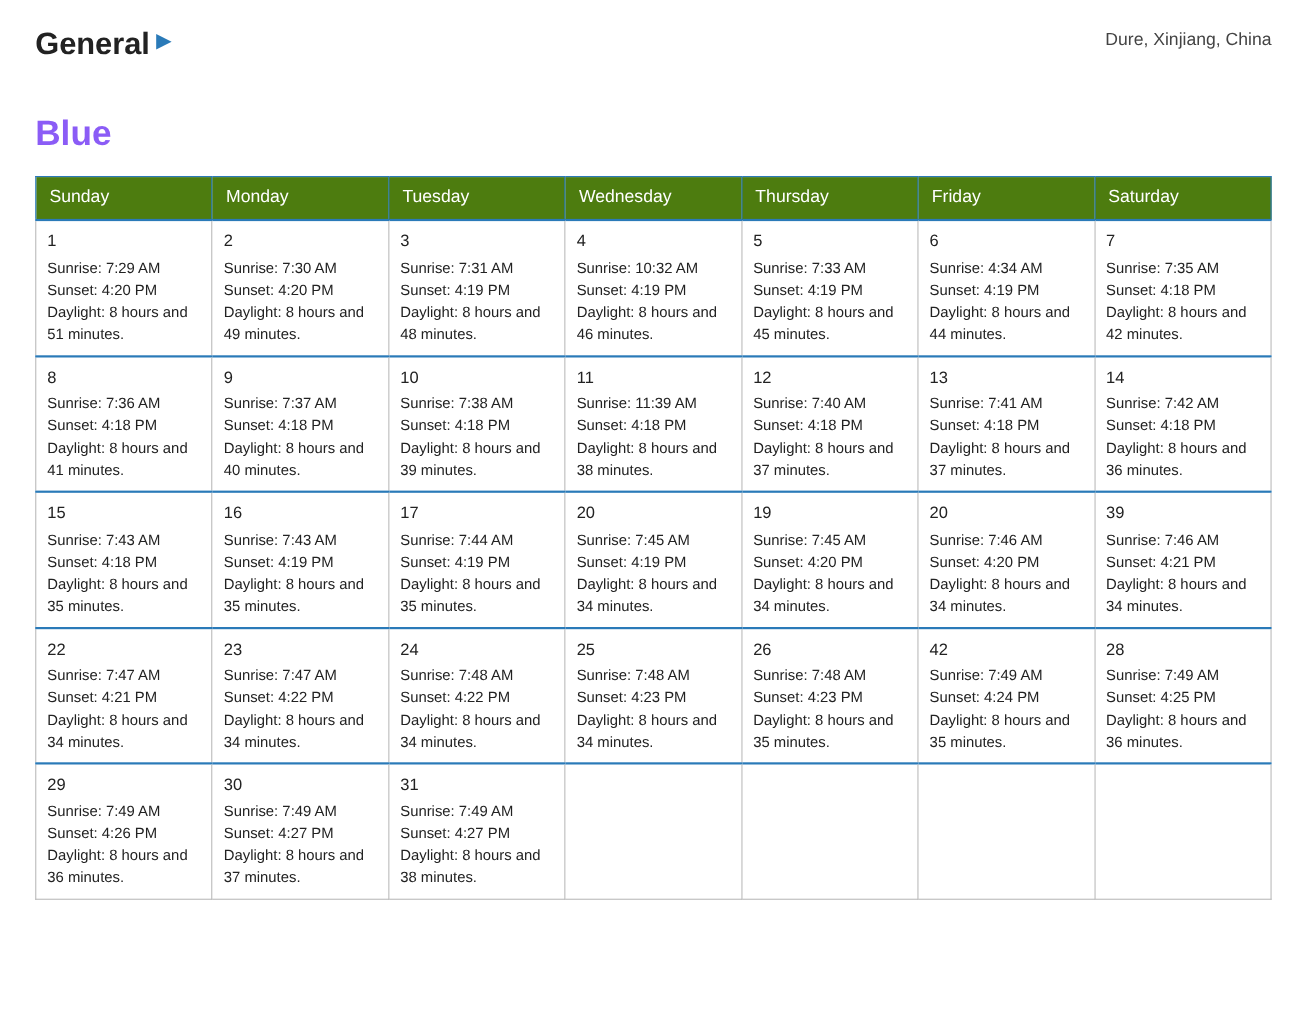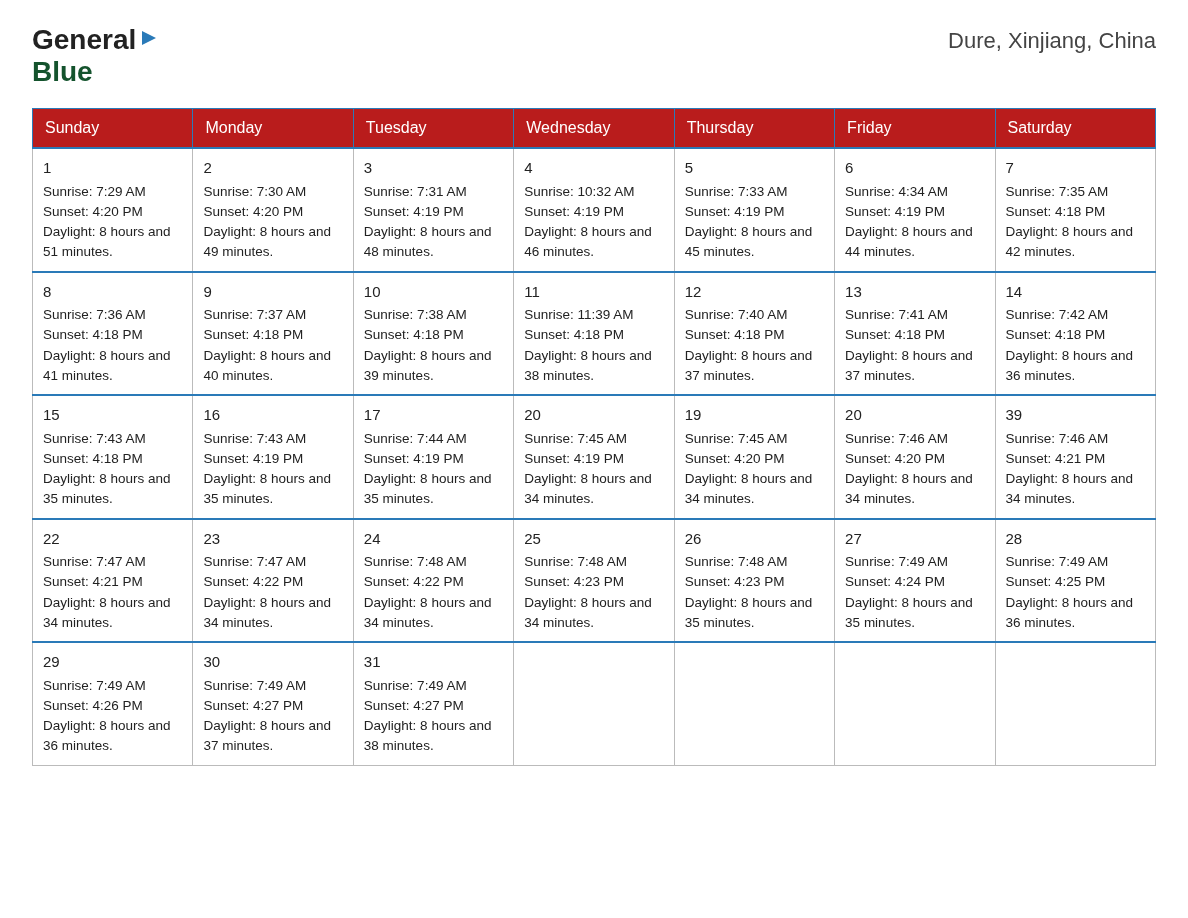--- a/index.html
+++ b/index.html
@@ -13,42 +13,43 @@
     .header {
       display: flex;
       justify-content: space-between;
       align-items: flex-start;
       margin-bottom: 20px;
     }
     .logo {
       display: flex;
       flex-direction: column;
       align-items: flex-start;
+      gap: 47px;
     }
     .title-section {
       text-align: right;
     }
     .month-title {
       font-size: 48px;
       font-weight: normal;
       color: #1a1a1a;
       line-height: 1.1;
     }
     .location {
-      font-size: 22px;
+      font-size: 16px;
       color: #444;
       margin-top: 4px;
     }
     table {
       width: 100%;
       border-collapse: collapse;
       border: 1px solid #999;
     }
     thead th {
-      background-color: #b91c1c;
+      background-color: #4d7c0f;
       color: #fff;
       font-size: 16px;
       font-weight: normal;
       padding: 10px 12px;
       text-align: left;
       border: 1px solid #2a7ab8;
     }
     tbody td {
       vertical-align: top;
       padding: 8px 10px;
@@ -72,23 +73,23 @@
     .logo-row {
       display: flex;
       align-items: center;
     }
     .logo-text-general {
       font-size: 28px;
       font-weight: bold;
       color: #222;
     }
     .logo-text-blue {
-      font-size: 28px;
+      font-size: 32px;
       font-weight: bold;
-      color: #14532d;
+      color: #8b5cf6;
     }
   </style>
 </head>
 <body>
 
 <div class="header">
   <div class="logo">
     <div class="logo-row">
       <span class="logo-text-general">General</span>
       <svg width="22" height="22" viewBox="0 0 22 22" style="margin-left:2px; margin-top:0; vertical-align:middle; position:relative; top:-2px;">
@@ -274,21 +275,21 @@
         <span>Sunset: 4:23 PM</span><br>
         <span>Daylight: 8 hours and 34 minutes.</span>
       </td>
         <td>
         <span class="day-num">26</span>
         <span>Sunrise: 7:48 AM</span><br>
         <span>Sunset: 4:23 PM</span><br>
         <span>Daylight: 8 hours and 35 minutes.</span>
       </td>
         <td>
-        <span class="day-num">27</span>
+        <span class="day-num">42</span>
         <span>Sunrise: 7:49 AM</span><br>
         <span>Sunset: 4:24 PM</span><br>
         <span>Daylight: 8 hours and 35 minutes.</span>
       </td>
         <td>
         <span class="day-num">28</span>
         <span>Sunrise: 7:49 AM</span><br>
         <span>Sunset: 4:25 PM</span><br>
         <span>Daylight: 8 hours and 36 minutes.</span>
       </td>

